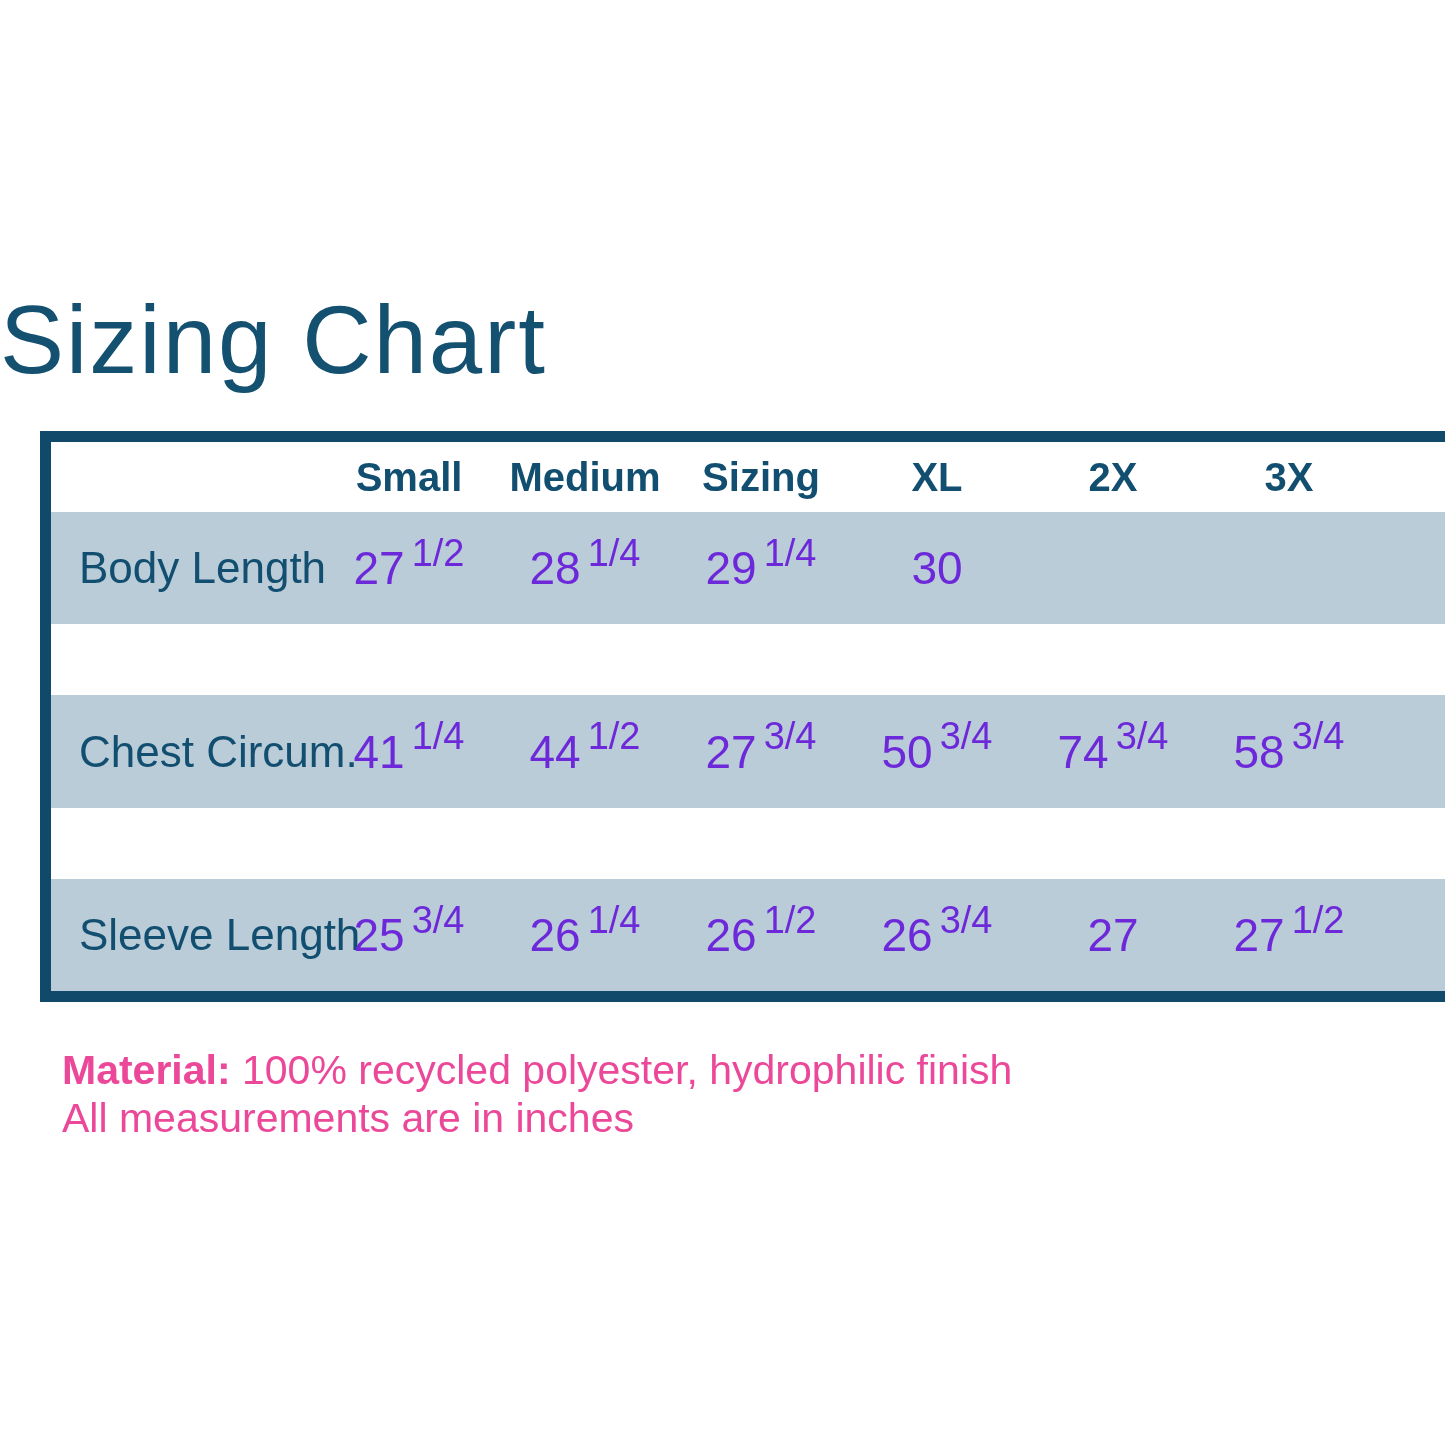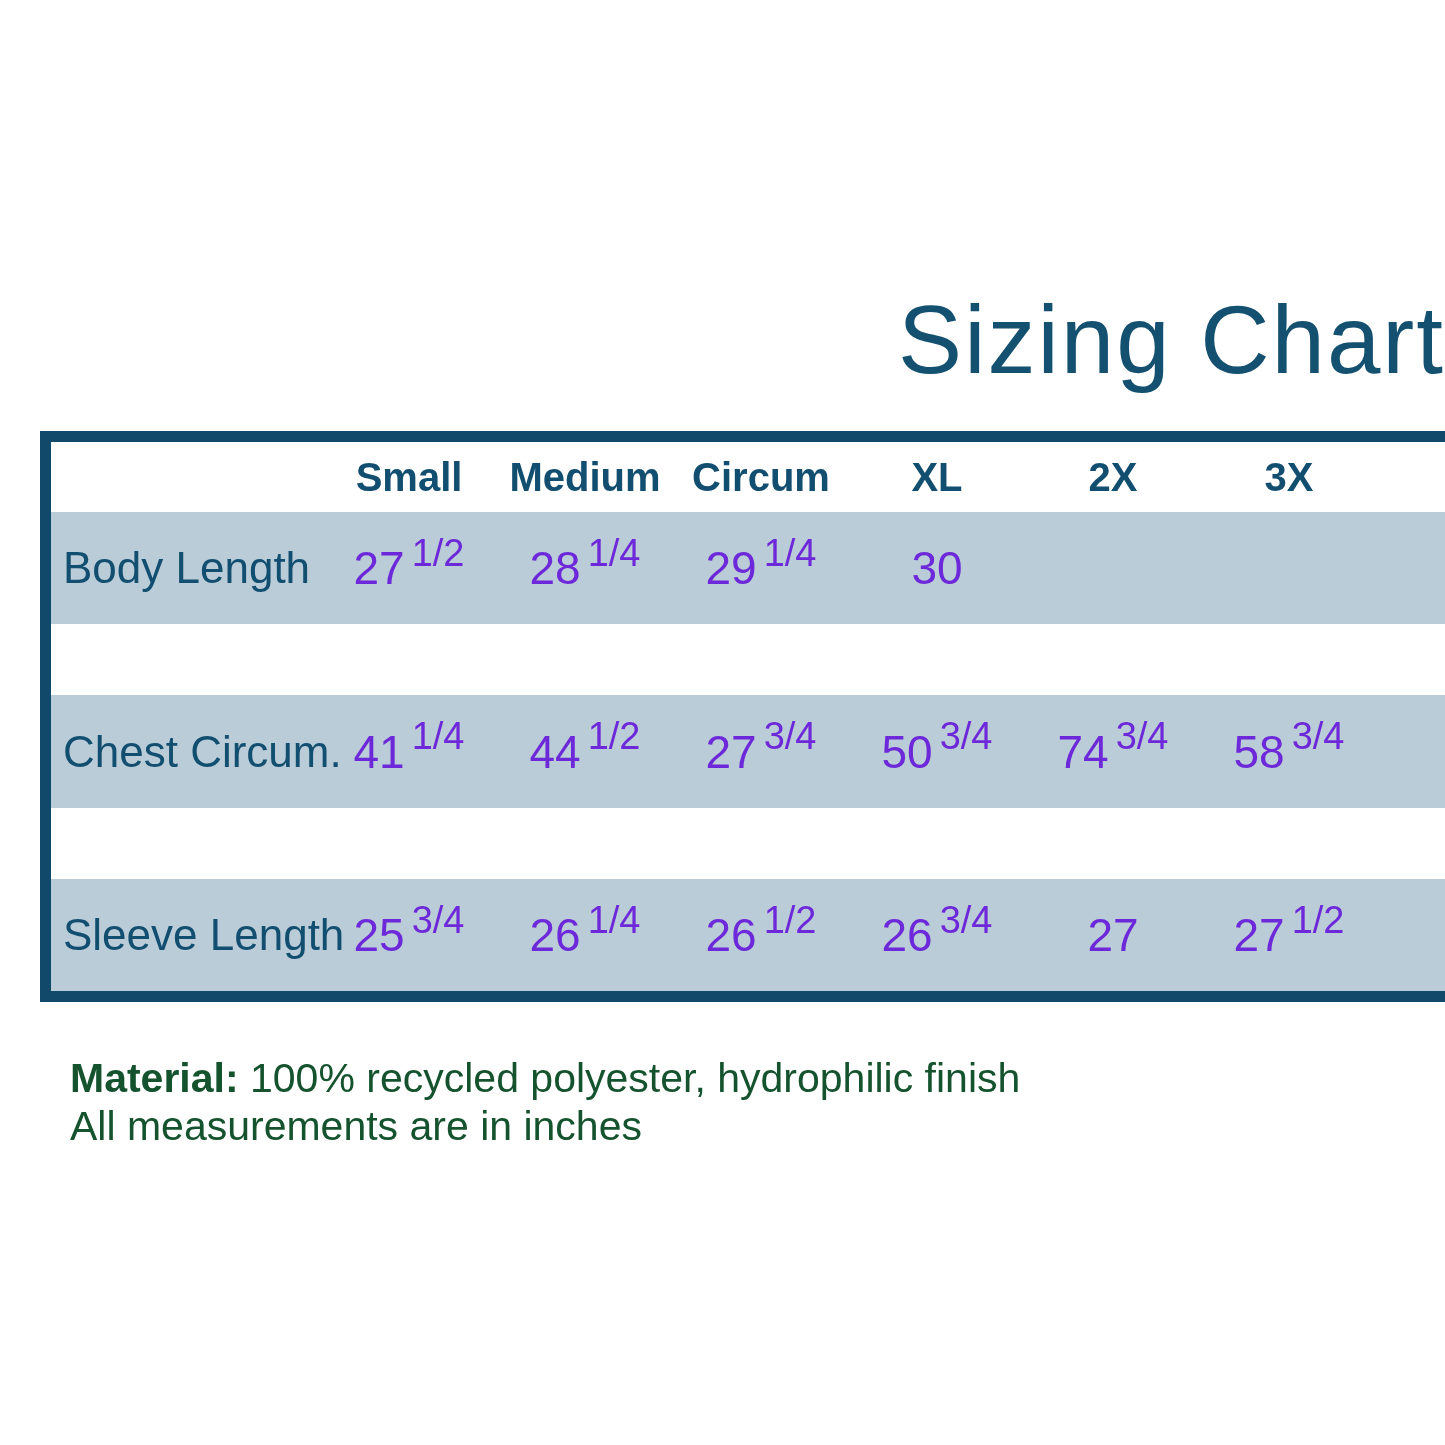--- a/index.html
+++ b/index.html
@@ -15,21 +15,21 @@
     background: #ffffff;
     overflow: hidden;
     color: #124e70;
   }
   .title {
     position: absolute;
     top: 287px;
     left: 0;
     right: 0;
     margin: 0;
-    text-align: right;
+    text-align: left;
     font-size: 96px;
     line-height: 1.1;
     font-weight: 400;
     letter-spacing: 2px;
     color: #14506f;
   }
   .size-table {
     position: absolute;
     left: 40px;
     top: 431px;
@@ -49,21 +49,21 @@
   .band-chest   { height: 113px; }
   .gap          { height: 71px;  background: #ffffff; }
   .cell {
     display: flex;
     align-items: center;
     justify-content: center;
     white-space: nowrap;
   }
   .label-cell {
     justify-content: flex-start;
-    padding-left: 12px;
+    padding-left: 28px;
     font-size: 44px;
     color: #124e70;
   }
   .col-header {
     font-size: 40px;
     font-weight: 700;
     color: #124e70;
   }
   .value-cell {
     font-size: 46px;
@@ -73,42 +73,42 @@
     font-size: 38px;
     position: relative;
     top: -15px;
     margin-left: 7px;
   }
   .frac:empty { margin-left: 0; }
   .footer {
     position: absolute;
     left: 62px;
     top: 1046px;
-    margin: 8px;
+    margin: 0;
     font-size: 41px;
     line-height: 48px;
-    color: #14532d;
+    color: #ec4899;
   }
   .footer .line { display: block; }
   .footer strong { font-weight: 700; }
 </style>
 </head>
 <body>
 
 <div class="canvas">
 
   <h1 class="title">Sizing Chart</h1>
 
   <div class="size-table">
 
     <div class="row header-row">
       <div class="cell label-cell"></div>
       <div class="cell col-header">Small</div>
       <div class="cell col-header">Medium</div>
-      <div class="cell col-header">Circum</div>
+      <div class="cell col-header">Sizing</div>
       <div class="cell col-header">XL</div>
       <div class="cell col-header">2X</div>
       <div class="cell col-header">3X</div>
     </div>
 
     <div class="row band">
       <div class="cell label-cell">Body Length</div>
       <div class="cell value-cell">
           <span>27</span>
           <span class="frac">1/2</span>

